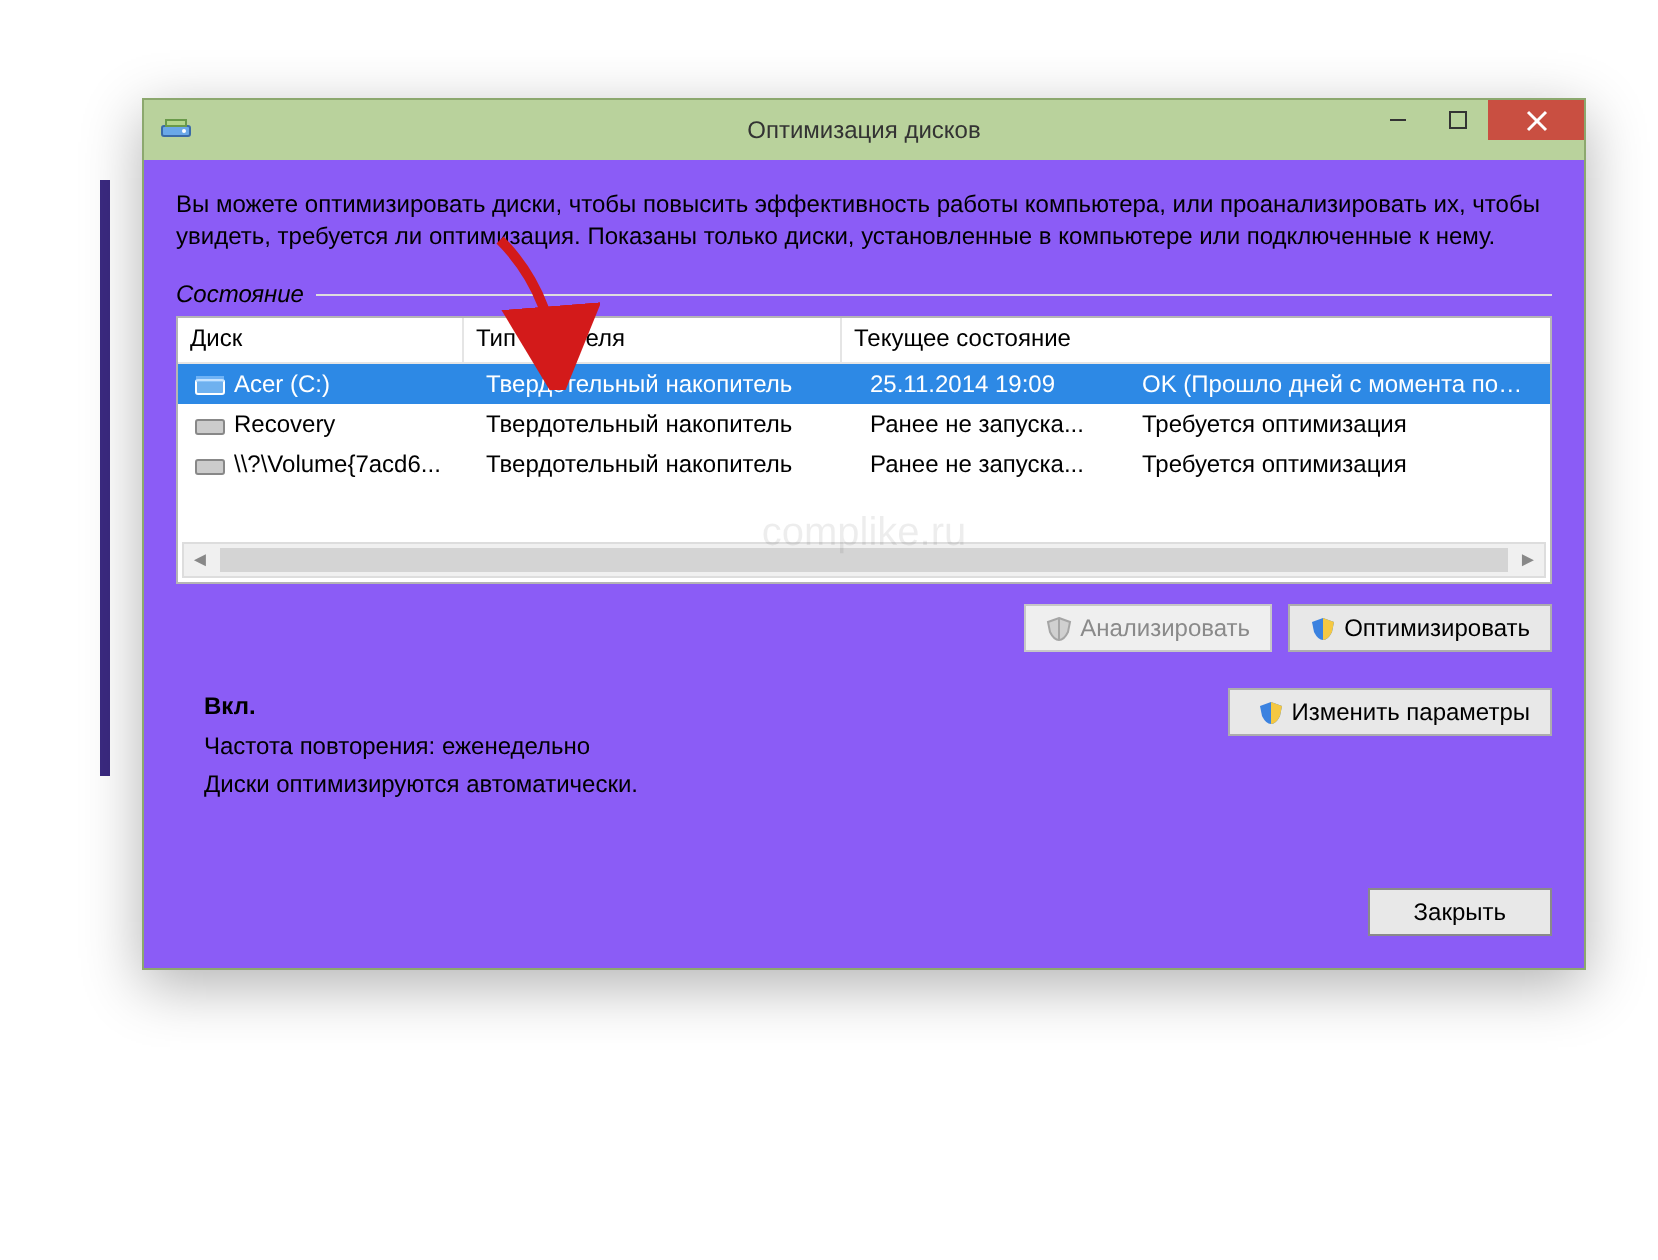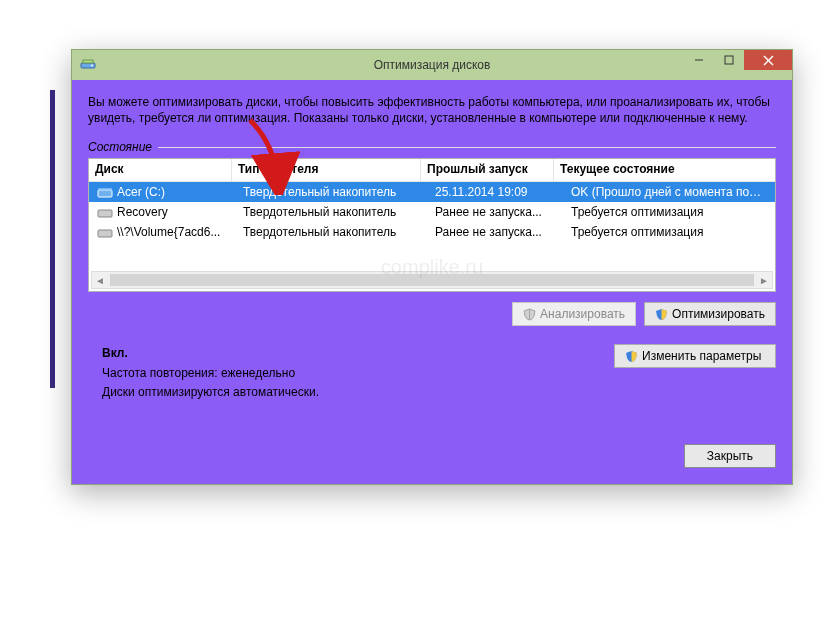--- a/index.html
+++ b/index.html
@@ -110,21 +110,20 @@
     height: 132px;
     overflow: hidden;
     position: relative;
   }
   .list-header {
     display: flex;
     height: 22px;
     border-bottom: 1px solid #e5e5e5;
     background: #fff;
     font-size: 12px;
-    font-weight: bold;
   }
   .list-header > div {
     padding: 3px 6px;
     border-right: 1px solid #e5e5e5;
     overflow: hidden;
     white-space: nowrap;
     text-overflow: ellipsis;
   }
   .col-disk { width: 130px; }
   .col-type { width: 176px; }
@@ -188,21 +187,21 @@
   }
   .btn {
     border: 1px solid #adadad;
     background: #e8e8e8;
     padding: 4px 10px;
     font-size: 12px;
     min-width: 100px;
     text-align: center;
     display: inline-flex;
     align-items: center;
-    justify-content: flex-start;
+    justify-content: flex-end;
     gap: 4px;
     cursor: default;
   }
   .btn.disabled {
     color: #8a8a8a;
     background: #efefef;
     border-color: #c7c7c7;
   }
   .shield {
     width: 13px;
@@ -292,21 +291,20 @@
 
   <div class="content">
     <div class="intro">Вы можете оптимизировать диски, чтобы повысить эффективность работы компьютера, или проанализировать их, чтобы увидеть, требуется ли оптимизация. Показаны только диски, установленные в компьютере или подключенные к нему.</div>
 
     <div class="section-label">Состояние</div>
 
     <div class="listbox">
       <div class="list-header">
         <div class="col-disk">Диск</div>
         <div class="col-type">Тип носителя</div>
-        <div class="col-last">Прошлый запуск</div>
         <div class="col-state">Текущее состояние</div>
       </div>
       <div class="list-body">
         <div class="list-row selected">
           <div class="col-disk"><span class="disk-icon"><svg width="16" height="12" viewBox="0 0 16 12">
                   <rect class="body" x="1" y="3" width="14" height="7" rx="1" fill="#6fb1ef" stroke="#fff"></rect>
                   <rect x="1" y="1" width="14" height="3" fill="#9ccfff" opacity="0.6"></rect>
                 </svg></span><span>Acer (C:)</span></div>
           <div class="col-type">Твердотельный накопитель</div>
           <div class="col-last">25.11.2014 19:09</div>

